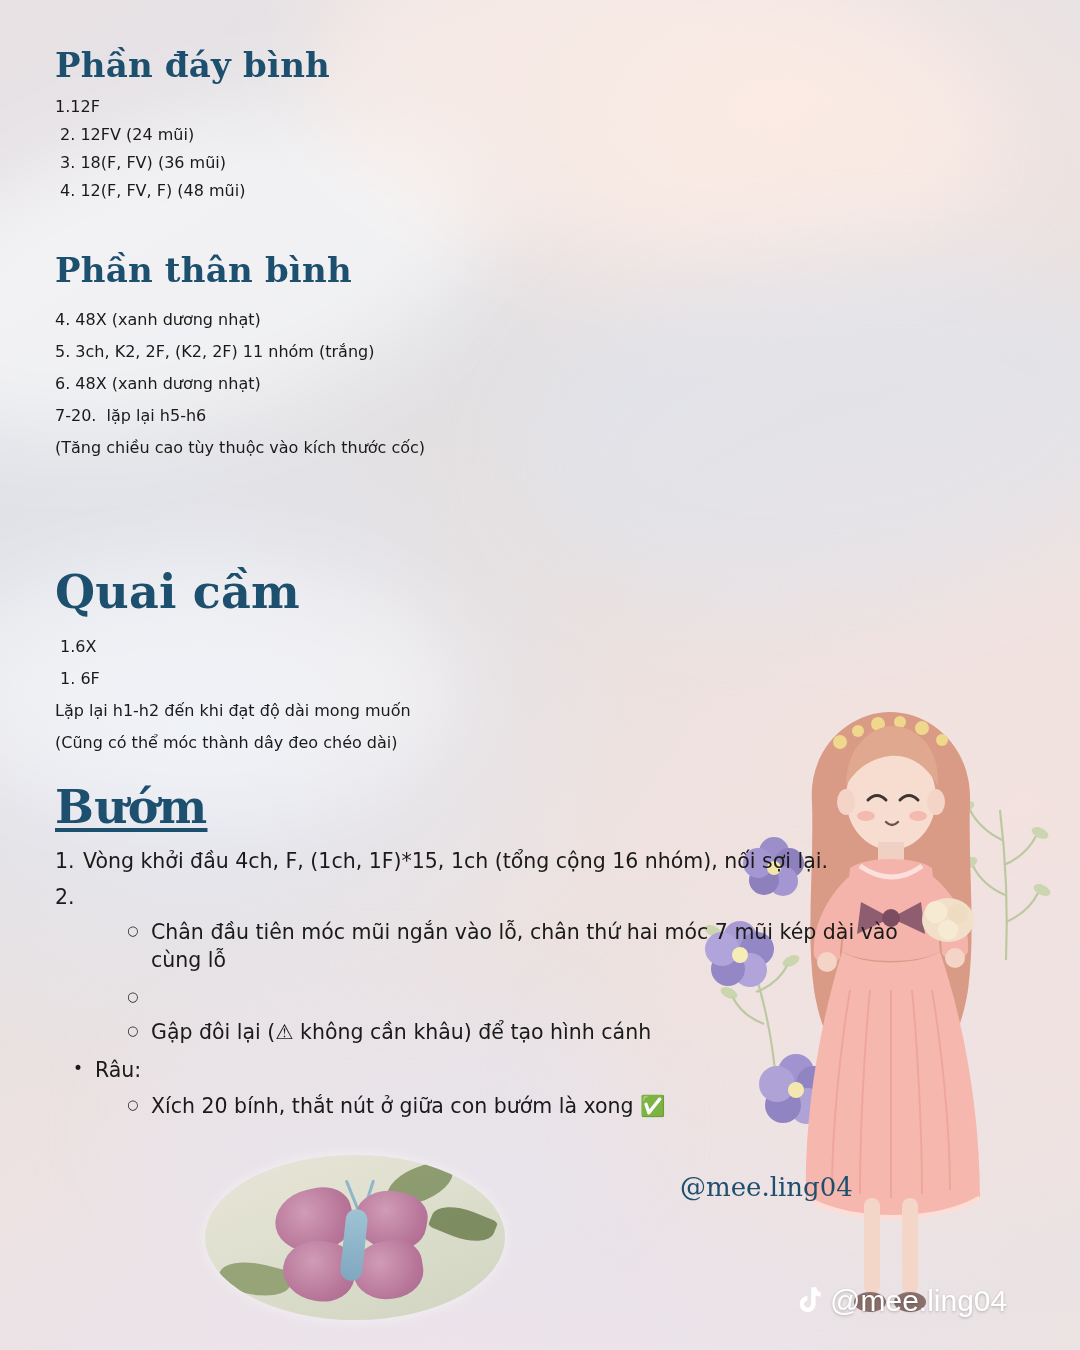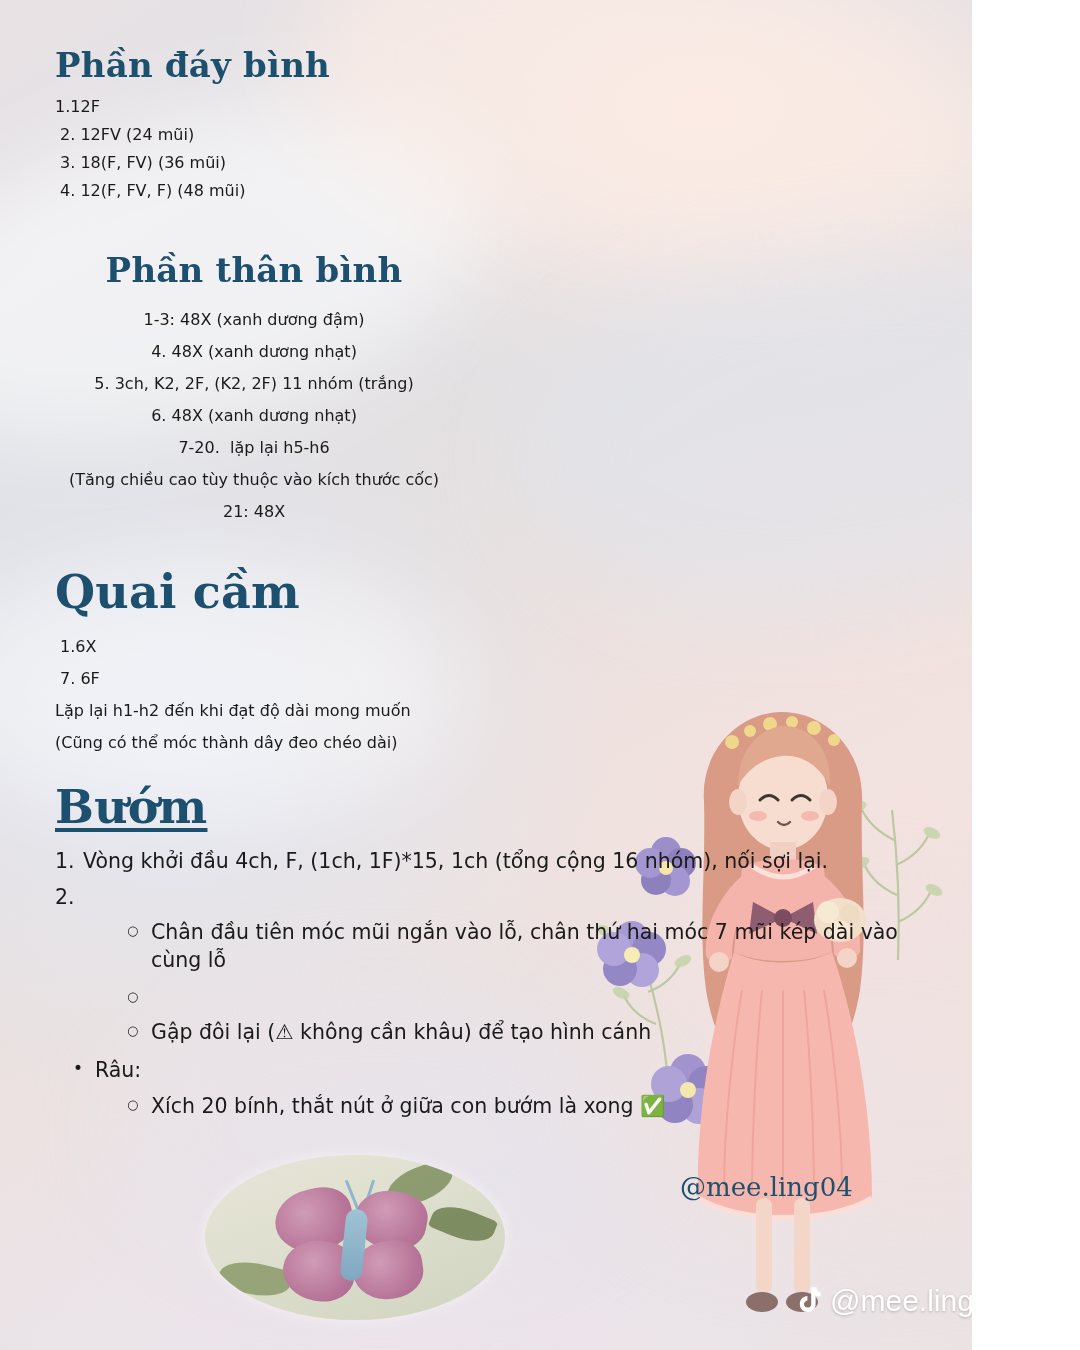--- a/index.html
+++ b/index.html
@@ -7,21 +7,21 @@
     padding: 0;
   }
   body {
     width: 1080px;
     height: 1350px;
     font-family: "DejaVu Sans", sans-serif;
     overflow: hidden;
   }
   #page {
     position: relative;
-    width: 972px;
+    width: 1080px;
     height: 1350px;
     overflow: hidden;
     background:
       radial-gradient(ellipse 700px 420px at 72% 8%, rgba(255,232,226,0.75) 0%, rgba(255,232,226,0) 70%),
       radial-gradient(ellipse 620px 520px at 18% 55%, rgba(226,232,244,0.85) 0%, rgba(226,232,244,0) 70%),
       radial-gradient(ellipse 800px 600px at 95% 60%, rgba(246,226,222,0.8) 0%, rgba(246,226,222,0) 72%),
       radial-gradient(ellipse 900px 500px at 40% 100%, rgba(238,228,236,0.9) 0%, rgba(238,228,236,0) 75%),
       linear-gradient(150deg, #e9e2e4 0%, #dfe1e6 22%, #e7e0df 45%, #ece2e0 62%, #e4e3e7 80%, #ebe3e2 100%);
   }
   
@@ -60,21 +60,21 @@
     font-family: "DejaVu Sans", sans-serif;
     color: #1a1a1a;
     font-size: 16px;
     line-height: 1.0;
     white-space: pre;
   }
   .blk { position: absolute; }
 
   
   #sec-day      { left: 55px;  top: 45px;  }
-  #sec-than     { left: 69px;  top: 250px; text-align: center; }
+  #sec-than     { left: 55px;  top: 250px; }
   #sec-quai     { left: 55px;  top: 565px; }
   #sec-buom     { left: 55px;  top: 780px; }
 
   #sec-day .heading   { font-size: 34px; }
   #sec-than .heading  { font-size: 34px; }
   #sec-quai .heading  { font-size: 46px; }
   #sec-buom .heading  { font-size: 46px; }
 
   .list-a { margin-top: 14px; }
   .list-a .line { margin-bottom: 12px; }
@@ -343,35 +343,33 @@
         <div class="line">1.12F</div>
         <div class="line"> 2. 12FV (24 mũi)</div>
         <div class="line"> 3. 18(F, FV) (36 mũi)</div>
         <div class="line"> 4. 12(F, FV, F) (48 mũi)</div>
       </div>
     </div>
 
     <div class="blk" id="sec-than">
       <h2 class="heading">Phần thân bình</h2>
       <div class="list-b">
-        <div class="line">1-3: 48X (xanh dương đậm)</div>
         <div class="line">4. 48X (xanh dương nhạt)</div>
         <div class="line">5. 3ch, K2, 2F, (K2, 2F) 11 nhóm (trắng)</div>
         <div class="line">6. 48X (xanh dương nhạt)</div>
         <div class="line">7-20.  lặp lại h5-h6</div>
         <div class="line">(Tăng chiều cao tùy thuộc vào kích thước cốc)</div>
-        <div class="line">21: 48X</div>
       </div>
     </div>
 
     <div class="blk" id="sec-quai">
       <h2 class="heading">Quai cầm</h2>
       <div class="list-c">
         <div class="line"> 1.6X</div>
-        <div class="line"> 7. 6F</div>
+        <div class="line"> 1. 6F</div>
         <div class="line">Lặp lại h1-h2 đến khi đạt độ dài mong muốn</div>
         <div class="line">(Cũng có thể móc thành dây đeo chéo dài)</div>
       </div>
     </div>
 
     <div class="blk" id="sec-buom">
       <h2 class="heading heading-underline">Bướm</h2>
       <div class="buom-list">
 
         <div class="ol-item">

